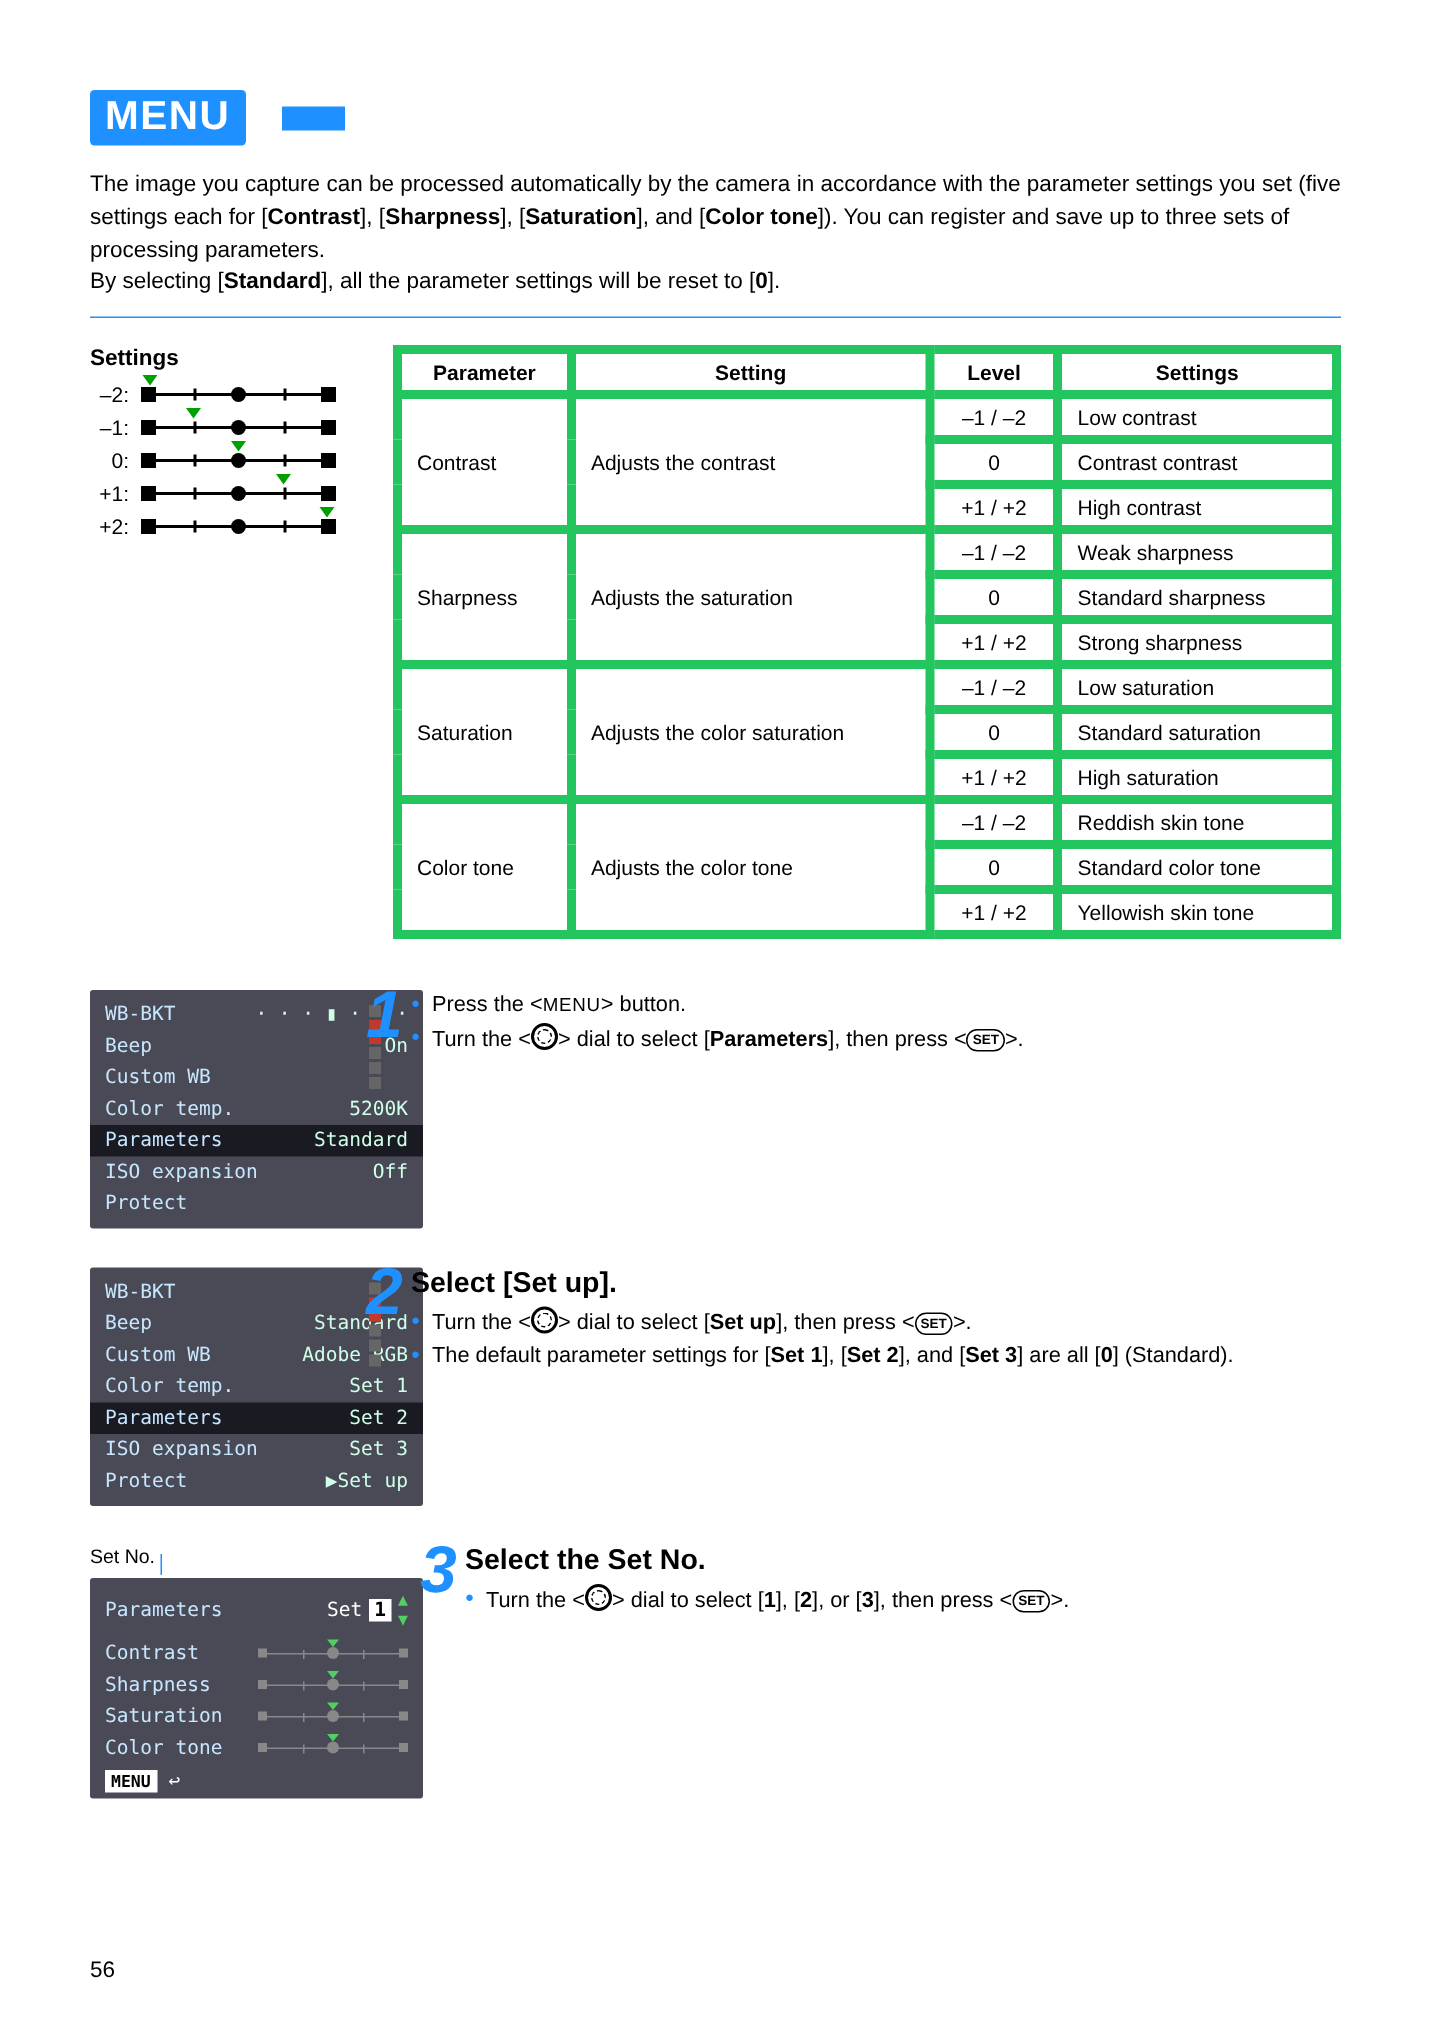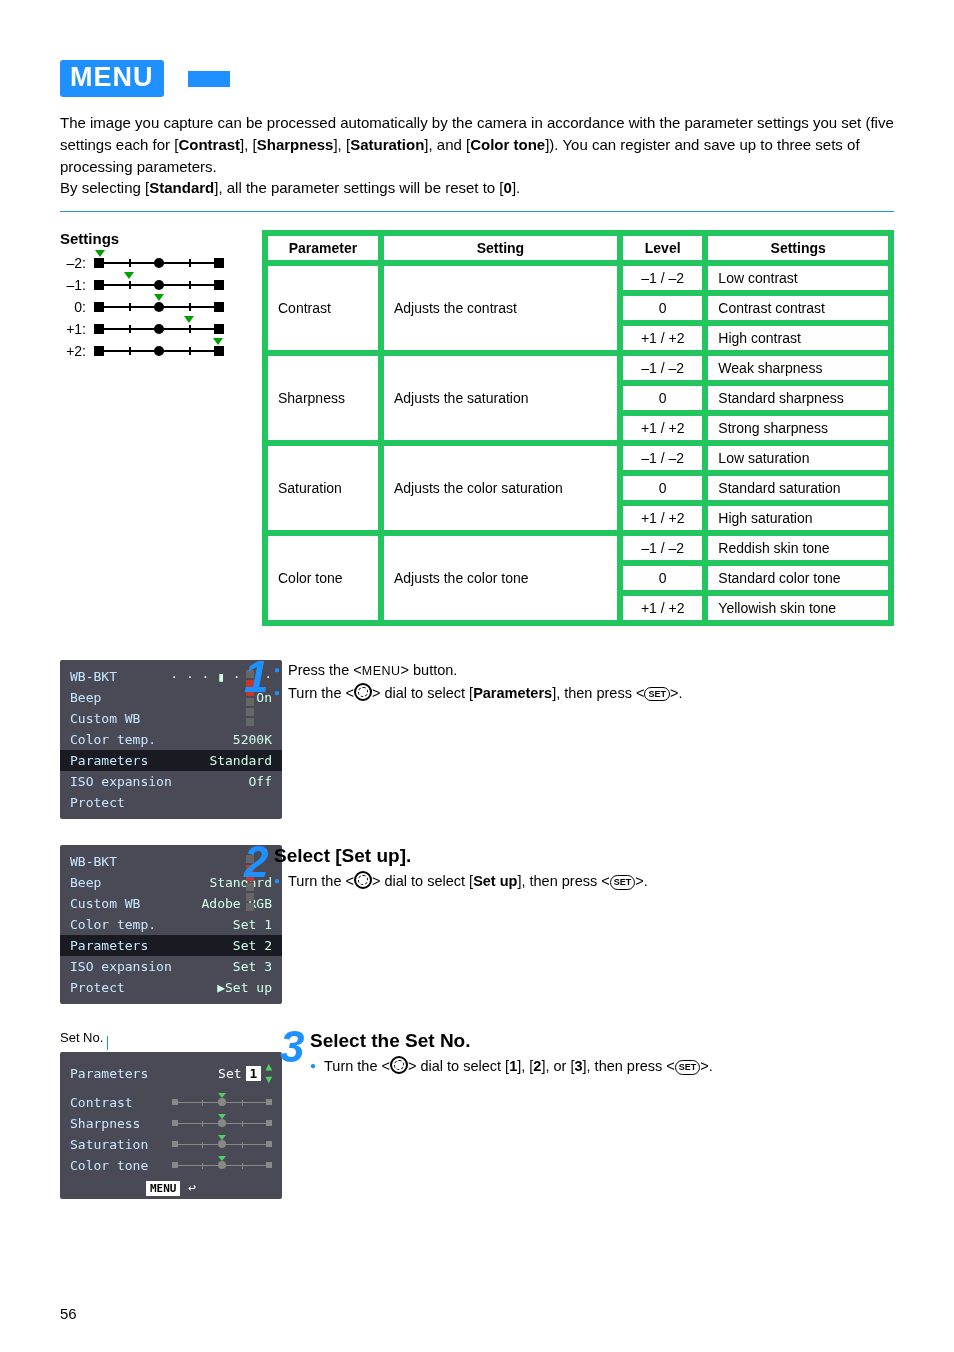--- a/index.html
+++ b/index.html
@@ -259,21 +259,21 @@
   }
   .mini-slider {
     width: 100px; position: relative; height: 10px;
   }
   .mini-slider .bar{position:absolute;top:4px;left:4px;right:4px;height:1px;background:#888;}
   .mini-slider .e{position:absolute;top:1px;width:6px;height:6px;background:#888;}
   .mini-slider .e.l{left:0;} .mini-slider .e.r{right:0;}
   .mini-slider .c{position:absolute;top:0;left:50%;transform:translateX(-50%);width:8px;height:8px;background:#888;border-radius:50%;}
   .mini-slider .p{position:absolute;top:-5px;left:50%;transform:translateX(-50%);width:0;height:0;border-left:4px solid transparent;border-right:4px solid transparent;border-top:5px solid #4fd060;}
   .mini-slider .t{position:absolute;top:2px;width:1px;height:6px;background:#888;}
-  .param-lcd .ftr{text-align:center;padding:4px 10px 0 10px;}
+  .param-lcd .ftr{text-align:left;padding:4px 10px 0 10px;}
   .param-lcd .ftr .menu-b{background:#fff;color:#000;font-weight:bold;font-size:11px;padding:1px 4px;}
   
   .page-number {
     position: absolute;
     bottom: 30px;
     left: 60px;
     font-size: 15px;
   }
 </style>
 </head>
@@ -521,20 +521,23 @@
             <div></div>
             <div></div>
           </div>
       </div>
       <div class="step-content">
         <span class="step-num c2">2</span>
         <h2>Select [Set up].</h2>
         <ul class="bullet-list">
           <li>
             <span>Turn the &lt;</span><span class="dial-icon"></span><span>&gt; dial to select [</span><b>Set up</b><span>], then press &lt;</span><span class="set-icon">SET</span><span>&gt;.</span>
+          </li>
+          <li>
+            <span>The default parameter settings for [</span><b>Set 1</b><span>], [</span><b>Set 2</b><span>], and [</span><b>Set 3</b><span>] are all [</span><b>0</b><span>] (Standard).</span>
           </li>
         </ul>
       </div>
     </div>
 
     <div class="step-row">
       <div style="width:222px;">
         <div class="setno-label">
           <span>Set No.</span><span class="line"></span>
         </div>

